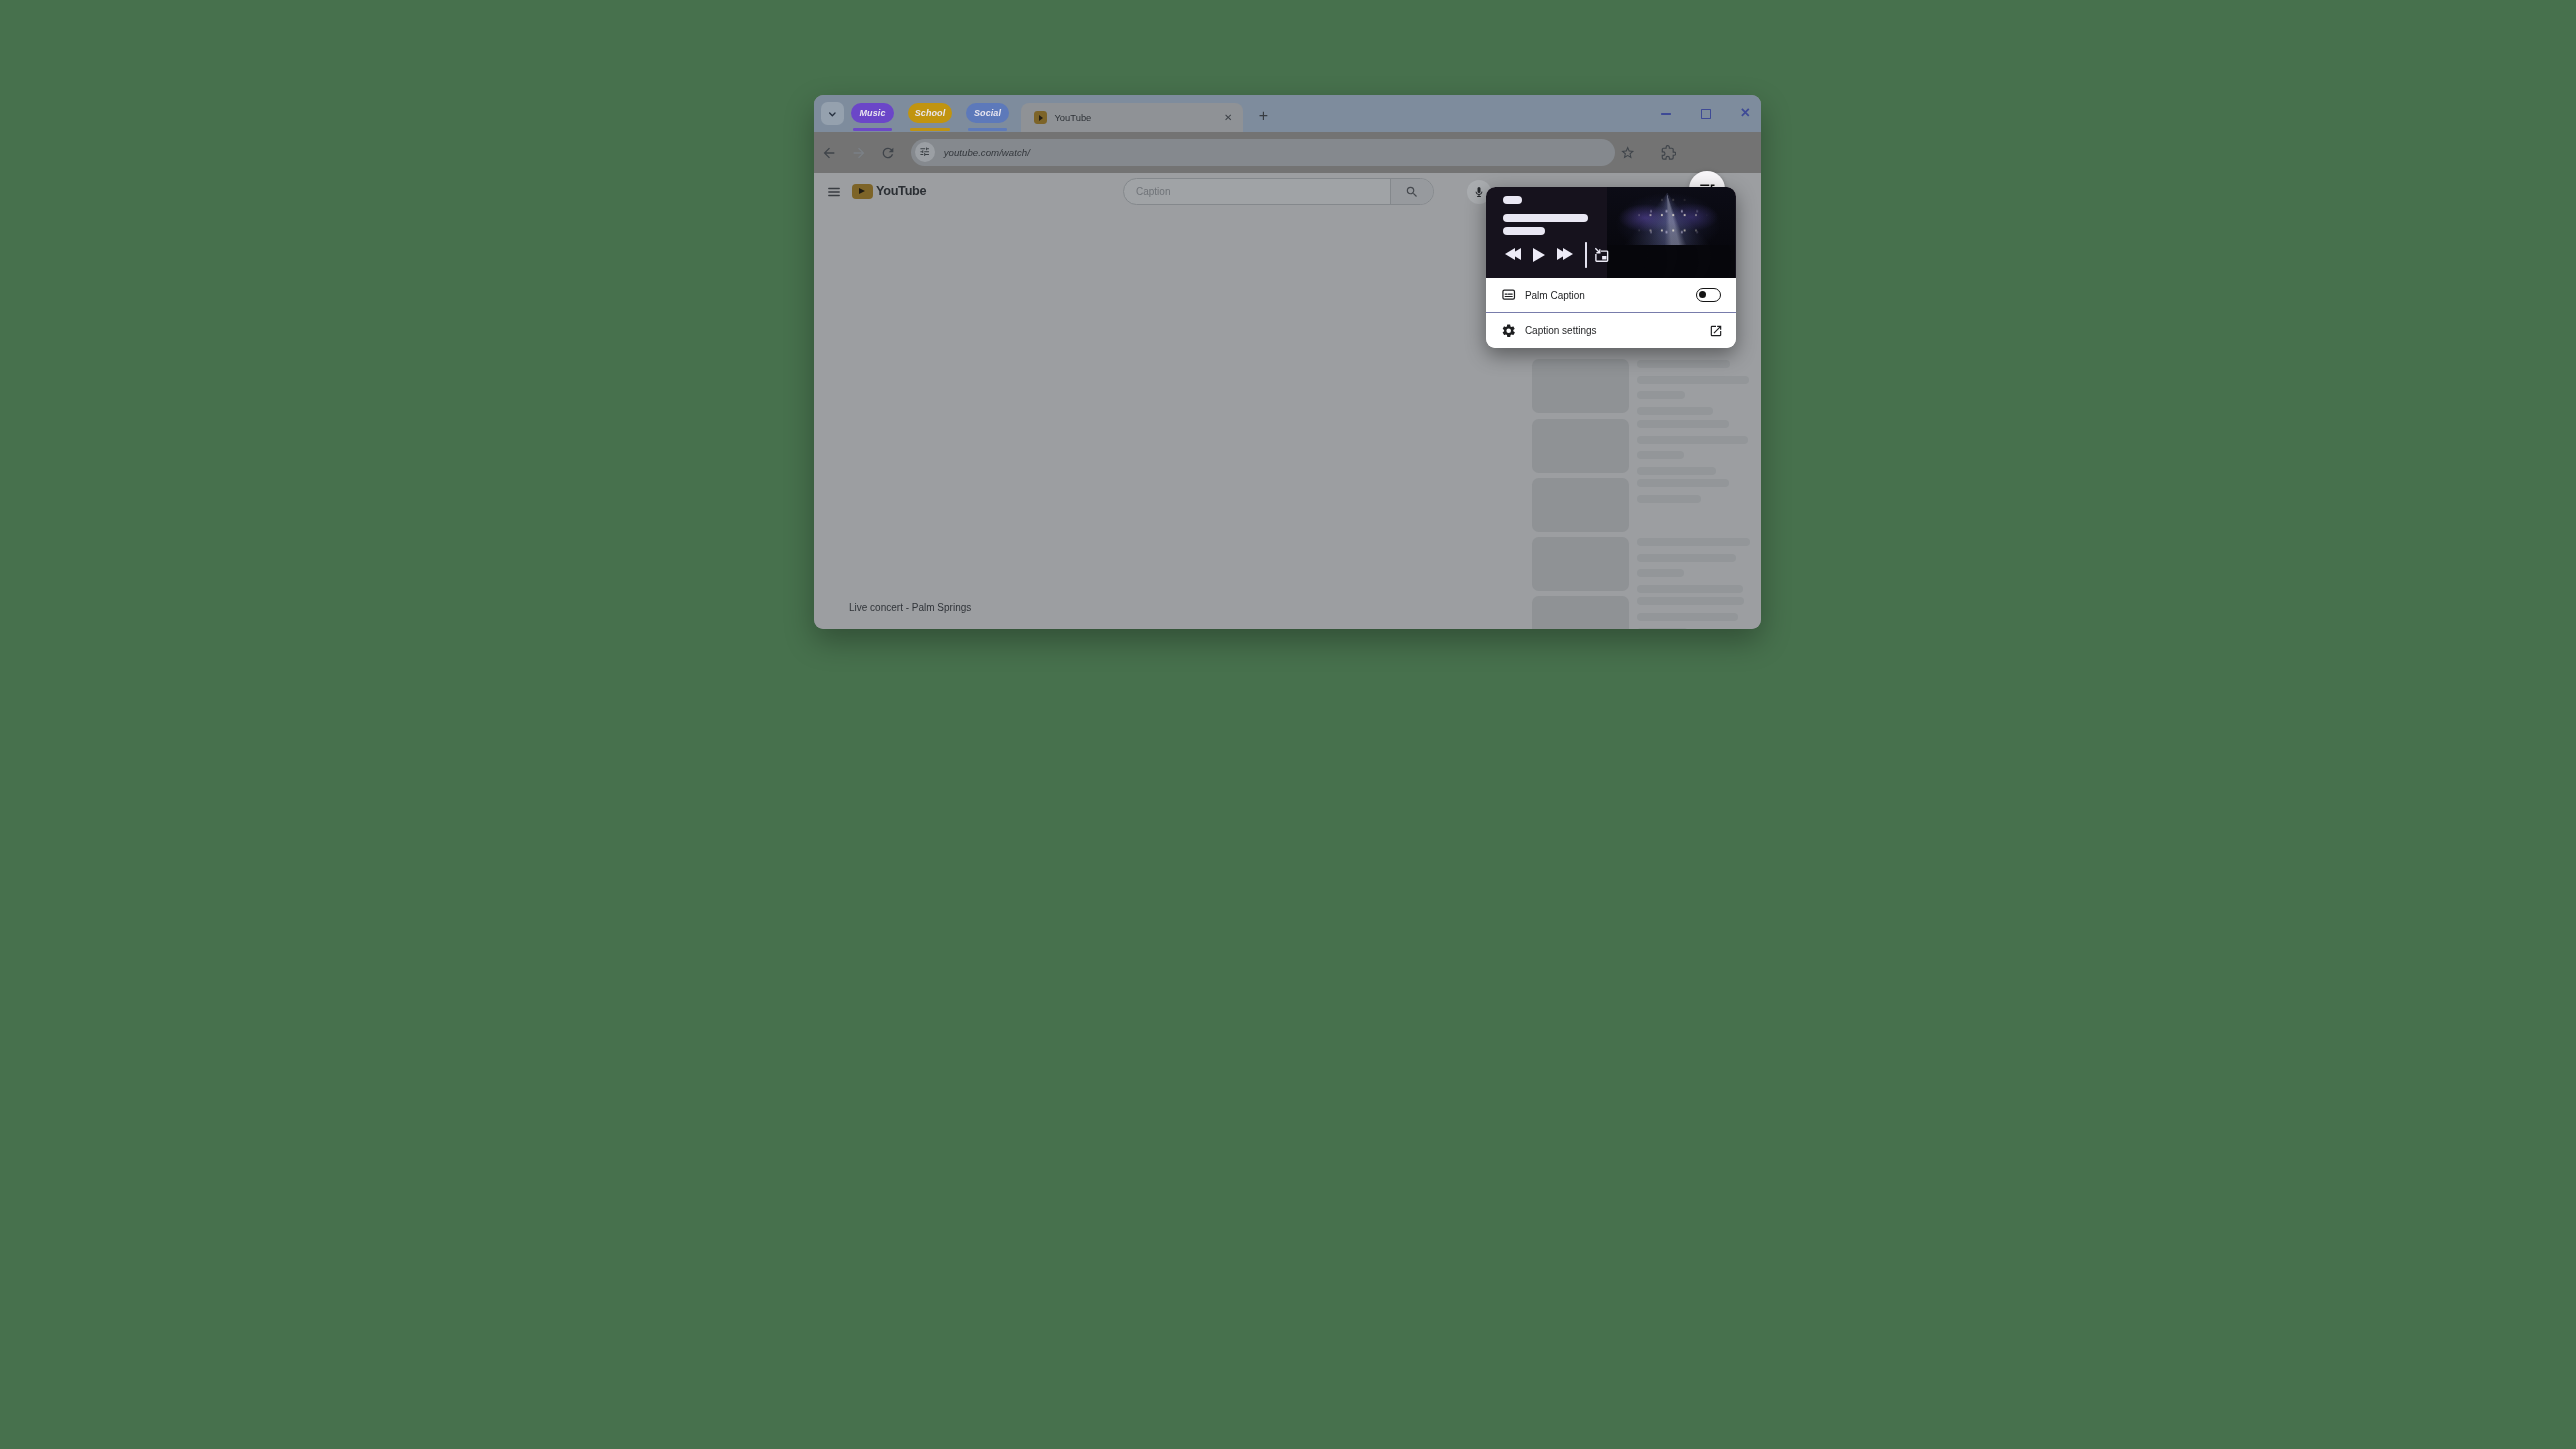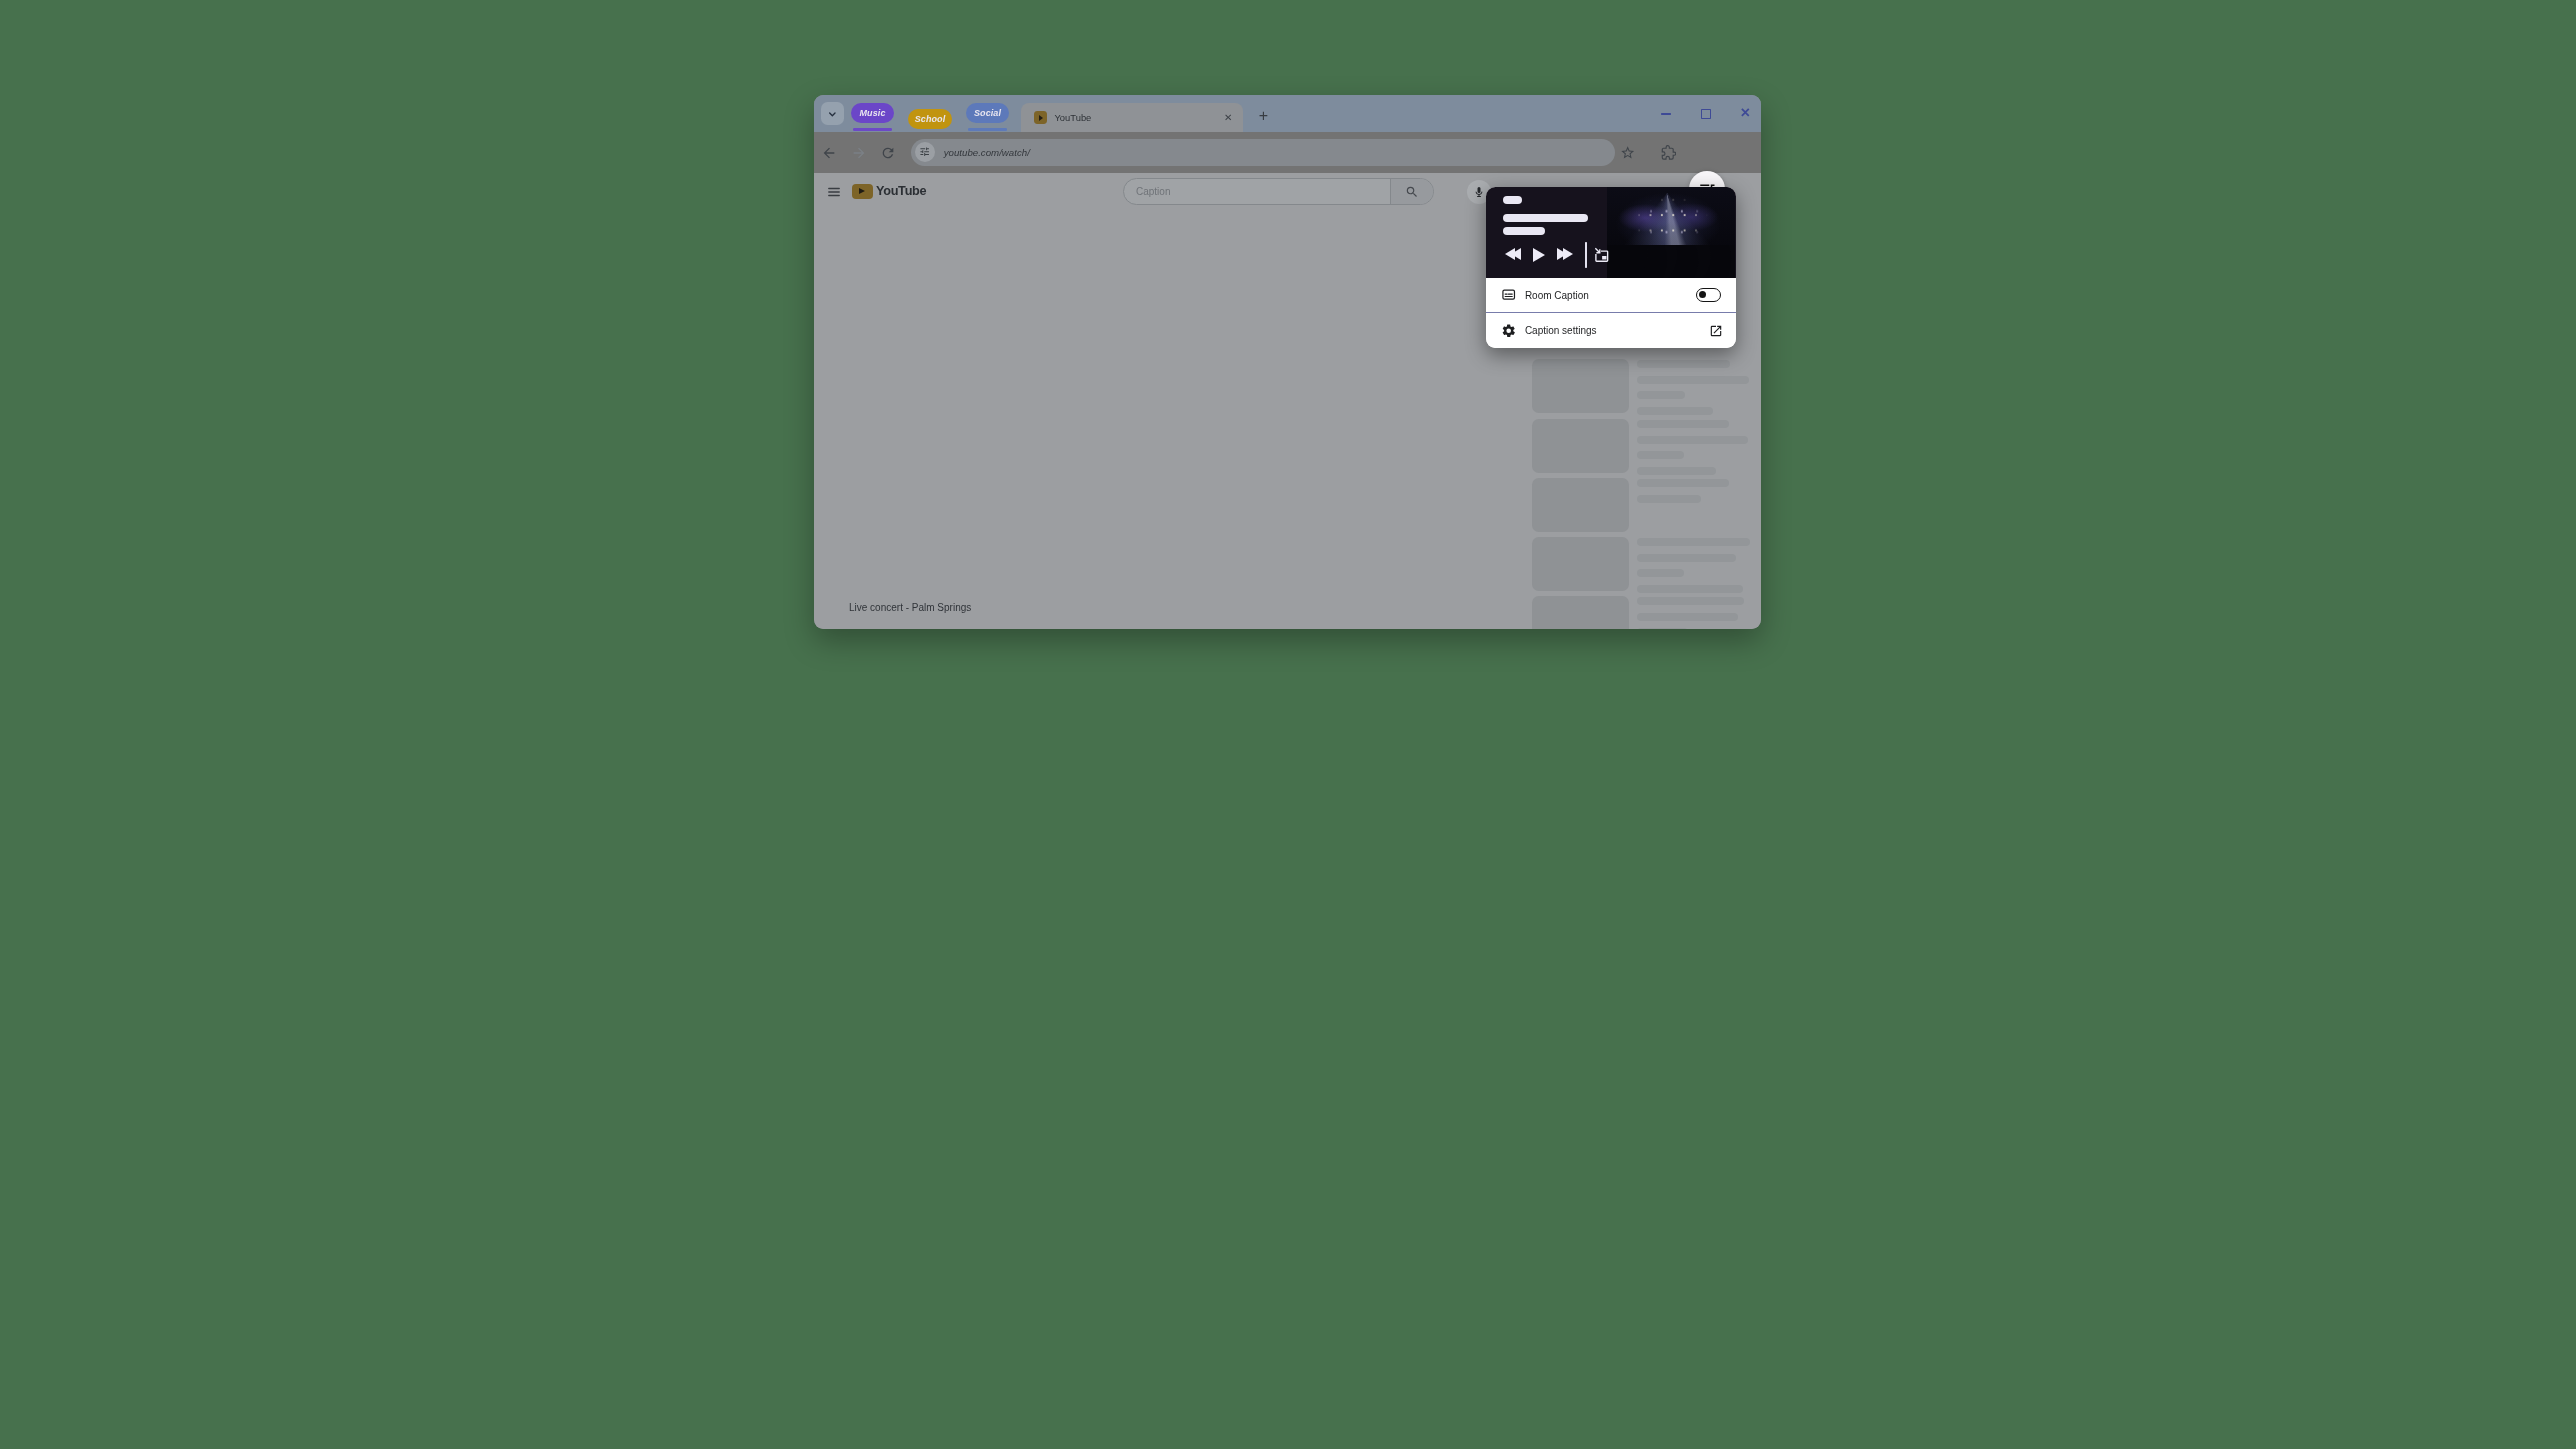--- a/index.html
+++ b/index.html
@@ -133,21 +133,21 @@
       <div class="tsearch">
         <svg width="10.7" height="10.7" viewBox="0 0 24 24">
             <path d="M6 9l6 6 6-6" fill="none" stroke="currentColor" stroke-width="3" stroke-linecap="round" stroke-linejoin="round"></path>
           </svg>
       </div>
 
       <div class="pillwrap" style="left:37px;width:43px;">
         <div class="gpill" style="background: rgb(107, 70, 200);">Music</div>
         <div class="gbar" style="background: rgb(107, 70, 200);"></div>
       </div>
-      <div class="pillwrap" style="left:94px;width:44px;margin-top:6px;">
+      <div class="pillwrap" style="left:94px;width:44px;">
         <div class="gpill" style="background: rgb(193, 148, 15);">School</div>
         <div class="gbar" style="background: rgb(193, 148, 15);"></div>
       </div>
       <div class="pillwrap" style="left:152px;width:43px;">
         <div class="gpill" style="background: rgb(93, 121, 186);">Social</div>
         <div class="gbar" style="background: rgb(93, 121, 186);"></div>
       </div>
 
       <div id="activetab">
         <div class="favicon"></div>
@@ -306,21 +306,21 @@
       </div>
     </div>
 
     <div class="prow">
       <span class="picon">
         <svg width="15.4" height="15.4" viewBox="0 0 24 24">
             <rect x="3" y="5" width="18" height="14" rx="2.2" fill="none" stroke="#1d1e20" stroke-width="1.9"></rect>
             <path d="M6.5 11h3 M11.5 11h6 M6.5 14.8h11" stroke="#1d1e20" stroke-width="1.9" stroke-linecap="round"></path>
           </svg>
       </span>
-      <span class="plabel">Room Caption</span>
+      <span class="plabel">Palm Caption</span>
       <span class="toggle">
           <span class="knob"></span>
         </span>
     </div>
     <div class="pdivider"></div>
     <div class="prow last">
       <span class="picon">
         <svg width="15.4" height="15.4" viewBox="0 0 24 24">
             <path d="M19.14 12.94c.04-.3.06-.61.06-.94s-.02-.64-.07-.94l2.03-1.58a.5.5 0 0 0 .12-.64l-1.92-3.32a.5.5 0 0 0-.61-.22l-2.39.96a7.3 7.3 0 0 0-1.62-.94l-.36-2.54a.5.5 0 0 0-.5-.42h-3.84a.5.5 0 0 0-.5.42l-.36 2.54c-.59.24-1.13.56-1.62.94l-2.39-.96a.5.5 0 0 0-.61.22L2.74 8.87a.5.5 0 0 0 .12.64l2.03 1.58c-.05.3-.09.63-.09.94s.02.64.07.94l-2.03 1.58a.5.5 0 0 0-.12.64l1.92 3.32c.14.24.42.34.68.24l2.39-.96c.5.38 1.03.7 1.62.94l.36 2.54c.04.24.25.42.5.42h3.84c.25 0 .46-.18.5-.42l.36-2.54c.59-.24 1.13-.56 1.62-.94l2.39.96c.26.1.54 0 .68-.24l1.92-3.32a.5.5 0 0 0-.12-.64l-2.03-1.58zM12 15.6A3.6 3.6 0 1 1 12 8.4a3.6 3.6 0 0 1 0 7.2z" fill="#1d1e20"></path>
           </svg>

